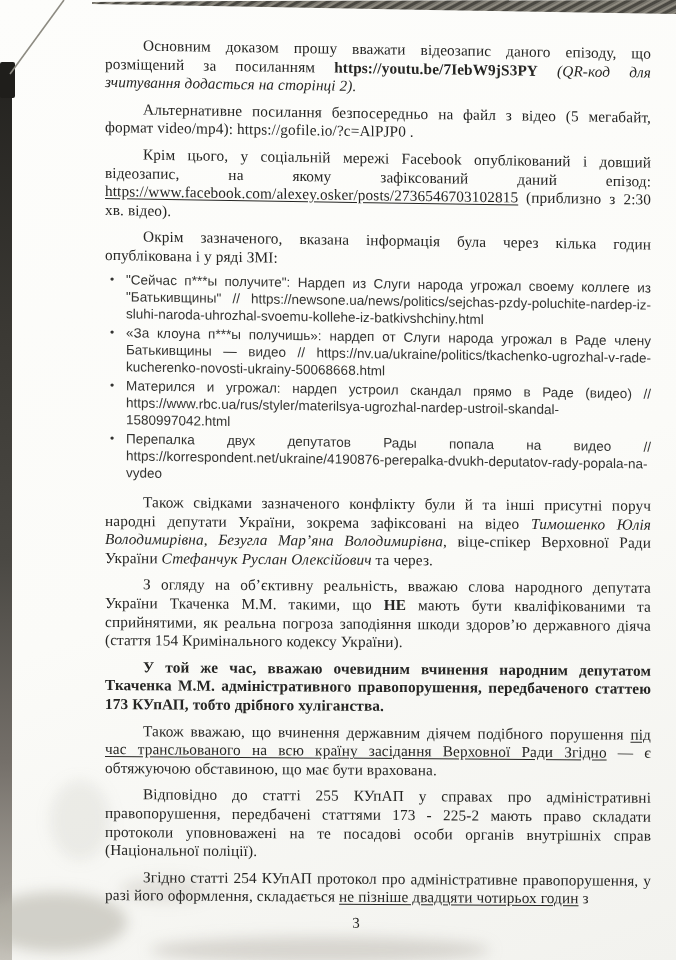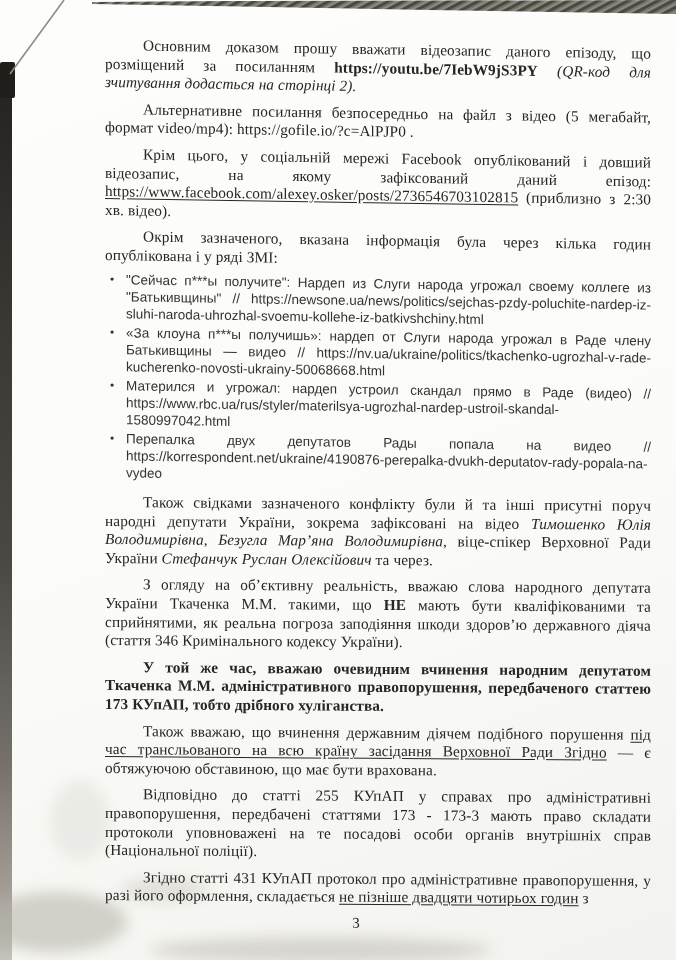--- a/index.html
+++ b/index.html
@@ -109,27 +109,27 @@
           <span class="marker">•</span>
           <span class="btext">Перепалка двух депутатов Рады попала на видео // https://korrespondent.net/ukraine/4190876-perepalka-dvukh-deputatov-rady-popala-na-vydeo</span>
         </div>
       </div>
     </div>
 
     <div class="group-bottom">
 
       <p class="para"><span>Також свідками зазначеного конфлікту були й та інші присутні поруч народні депутати України, зокрема зафіксовані на відео </span><i>Тимошенко Юлія Володимирівна</i><span>, </span><i>Безугла Мар’яна Володимирівна</i><span>, віце-спікер Верховної Ради України </span><i>Стефанчук Руслан Олексійович</i><span> та через.</span></p>
 
-      <p class="para"><span>З огляду на об’єктивну реальність, вважаю слова народного депутата України Ткаченка М.М. такими, що </span><span class="bold">НЕ</span><span> мають бути кваліфікованими та сприйнятими, як реальна погроза заподіяння шкоди здоров’ю державного діяча (стаття 346 Кримінального кодексу України).</span></p>
+      <p class="para"><span>З огляду на об’єктивну реальність, вважаю слова народного депутата України Ткаченка М.М. такими, що </span><span class="bold">НЕ</span><span> мають бути кваліфікованими та сприйнятими, як реальна погроза заподіяння шкоди здоров’ю державного діяча (стаття 154 Кримінального кодексу України).</span></p>
 
       <p class="para bold"><span>У той же час, вважаю очевидним вчинення народним депутатом Ткаченка М.М. адміністративного правопорушення, передбаченого статтею 173 КУпАП, тобто дрібного хуліганства.</span></p>
 
       <p class="para"><span>Також вважаю, що вчинення державним діячем подібного порушення </span><span class="u">під час трансльованого на всю країну засідання Верховної Ради Згідно</span><span> — є обтяжуючою обставиною, що має бути врахована.</span></p>
 
-      <p class="para"><span>Відповідно до статті 255 КУпАП у справах про адміністративні правопорушення, передбачені статтями 173 - 173-3 мають право складати протоколи уповноважені на те посадові особи органів внутрішніх справ (Національної поліції).</span></p>
+      <p class="para"><span>Відповідно до статті 255 КУпАП у справах про адміністративні правопорушення, передбачені статтями 173 - 225-2 мають право складати протоколи уповноважені на те посадові особи органів внутрішніх справ (Національної поліції).</span></p>
 
-      <p class="para"><span>Згідно статті 431 КУпАП протокол про адміністративне правопорушення, у разі його оформлення, складається </span><span class="u">не пізніше двадцяти чотирьох годин</span><span> з</span></p>
+      <p class="para"><span>Згідно статті 254 КУпАП протокол про адміністративне правопорушення, у разі його оформлення, складається </span><span class="u">не пізніше двадцяти чотирьох годин</span><span> з</span></p>
 
       <div class="pagenum">3</div>
     </div>
 
   </div>
 </div>
 
 </body></html>

